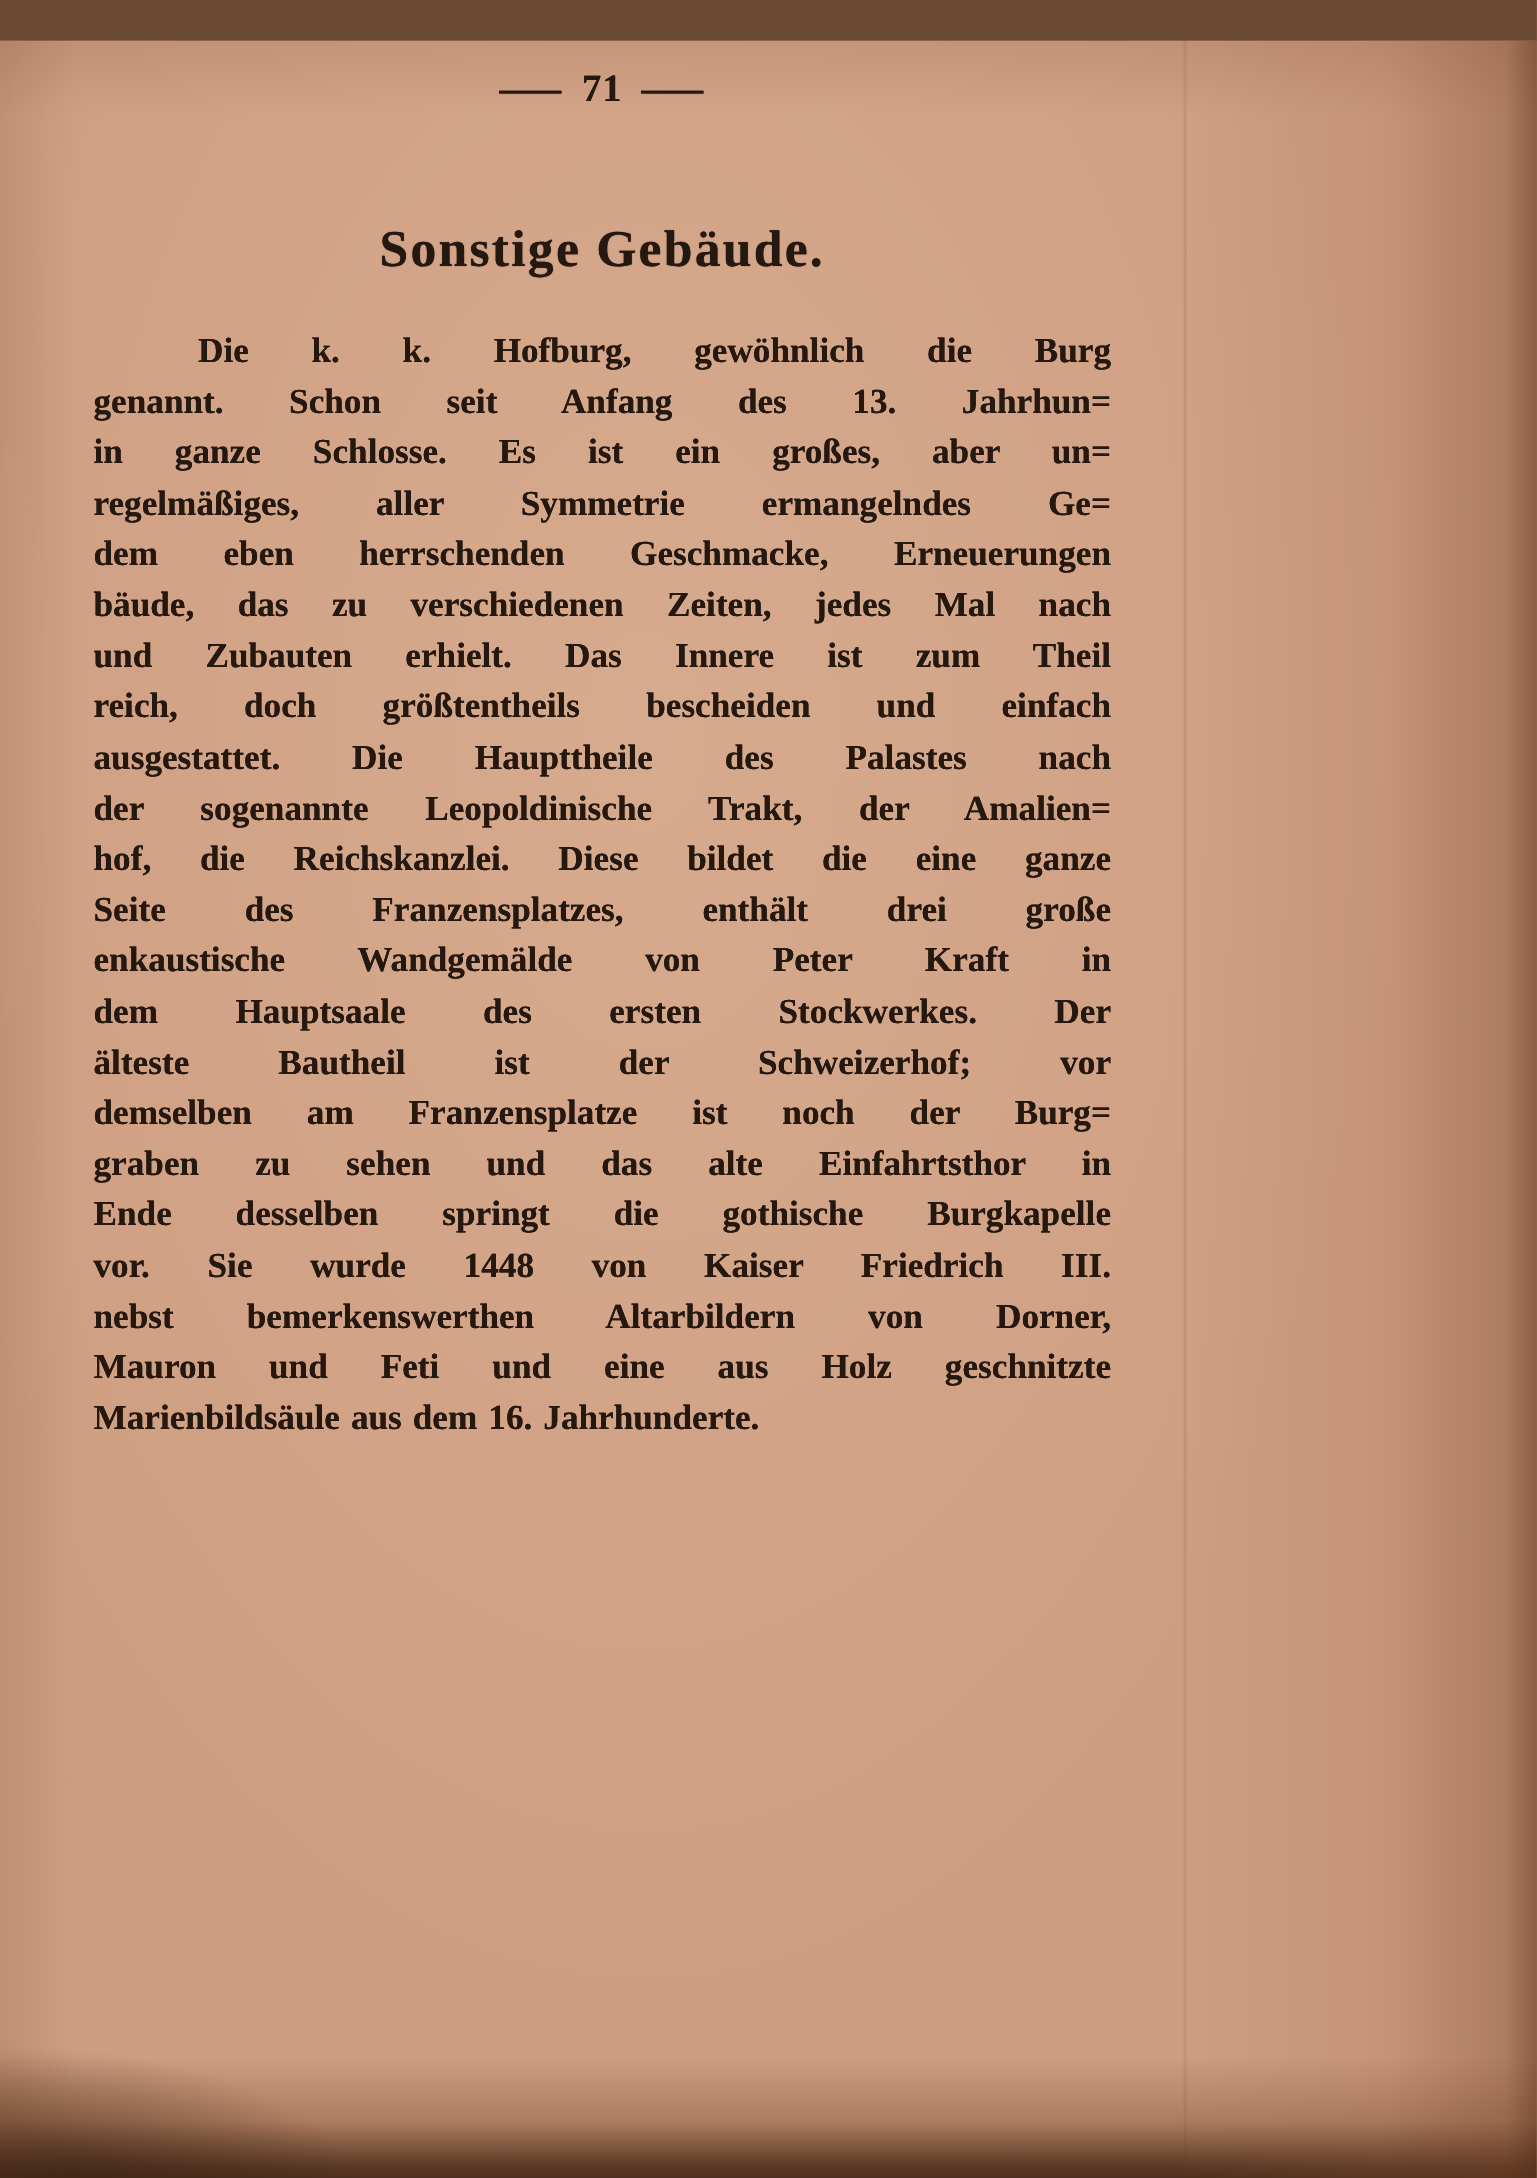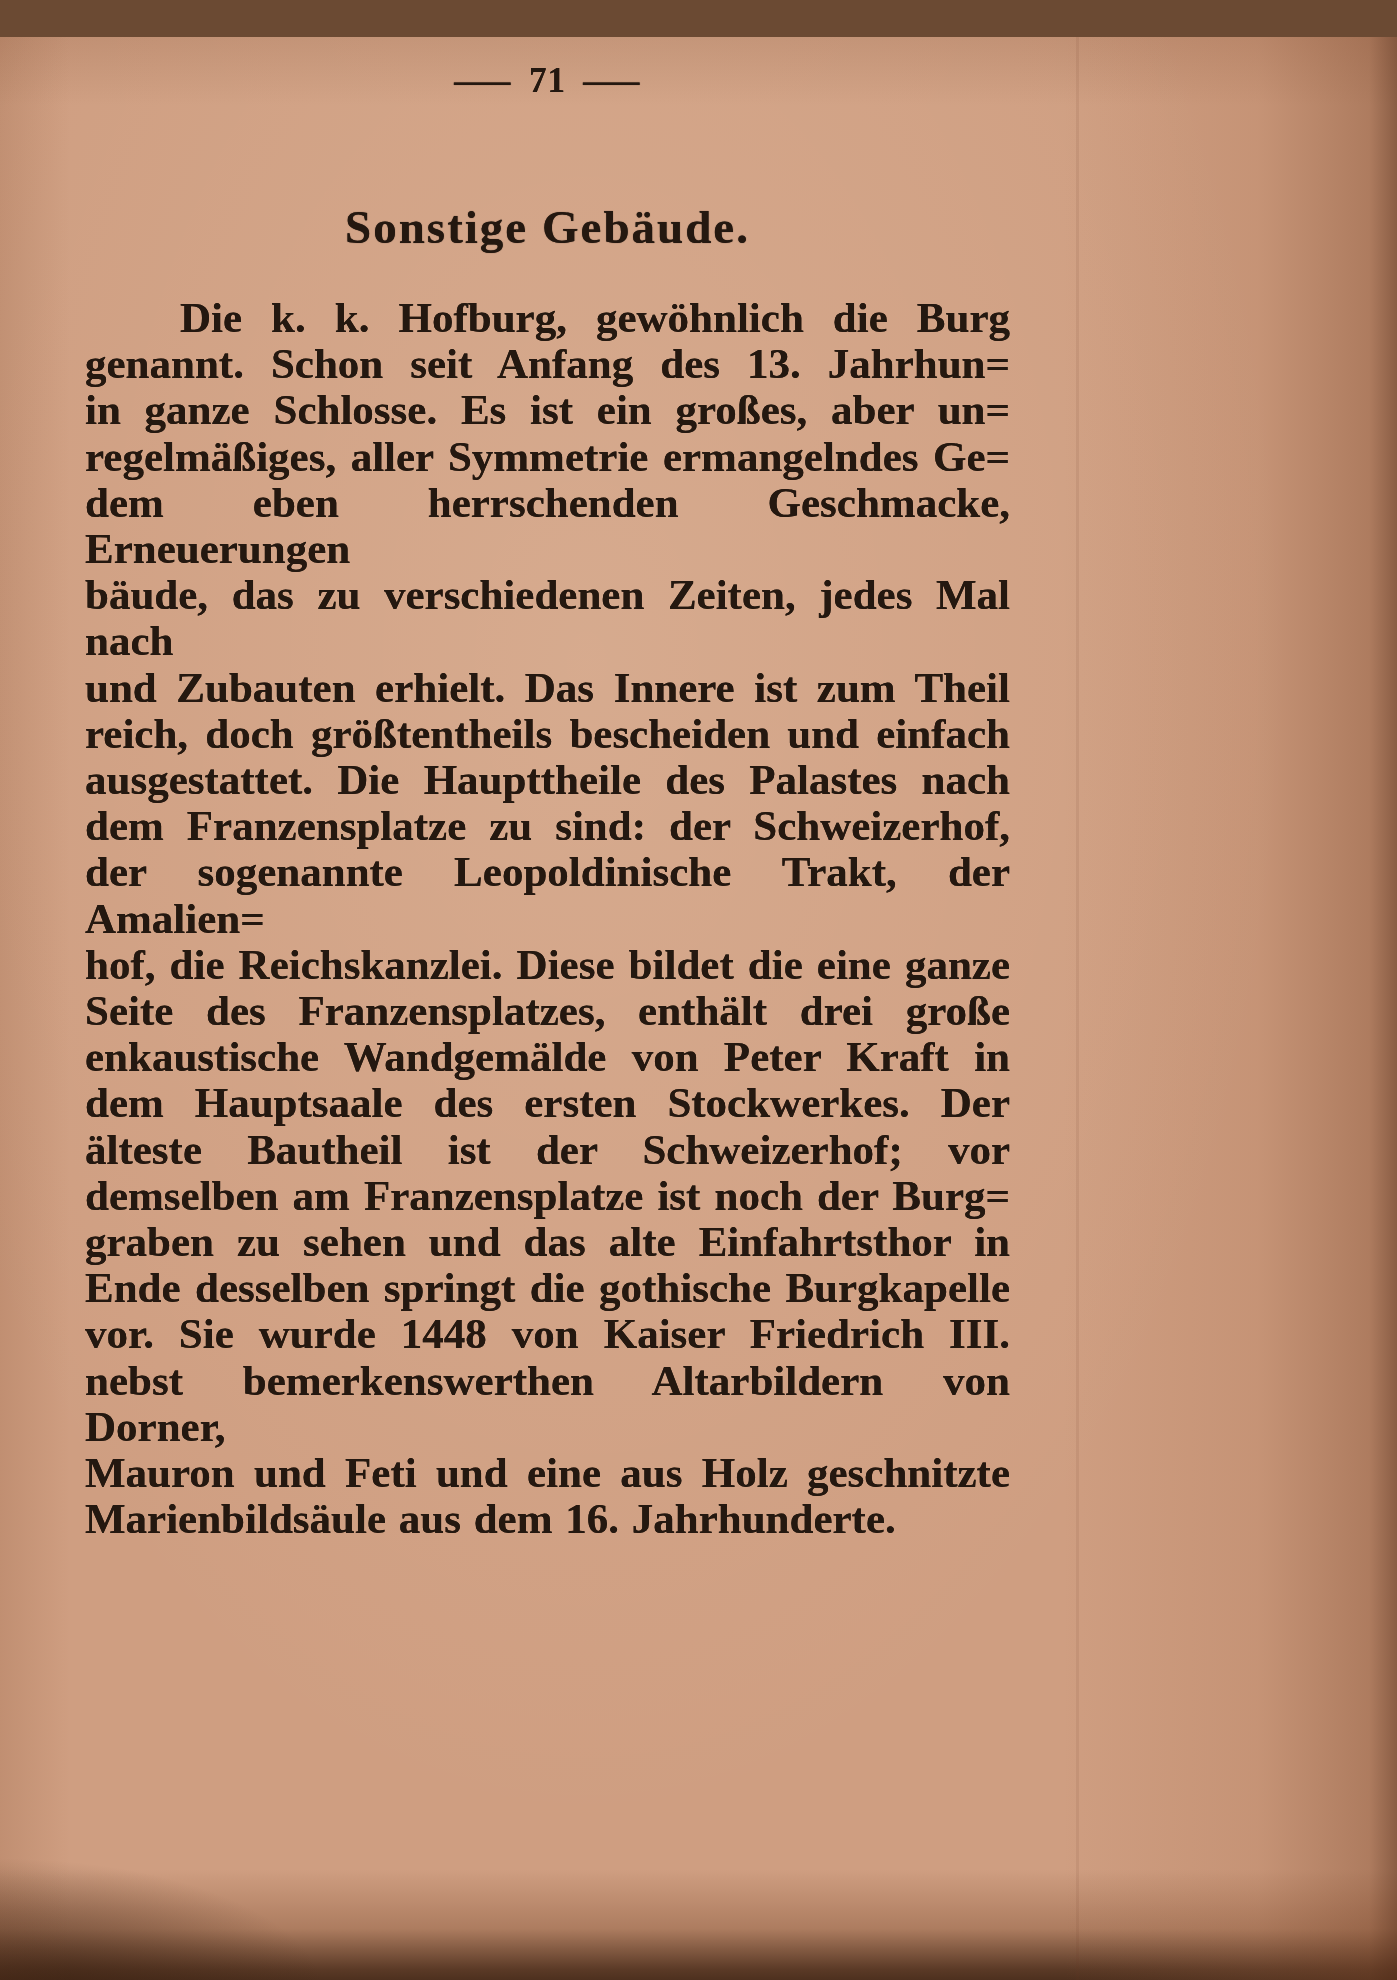--- a/index.html
+++ b/index.html
@@ -81,21 +81,21 @@
     letter-spacing: 2px;
     text-shadow: 0 0 0.8px #241810;
   }
   .body-text {
     position: absolute;
     top: 258px;
     left: 0;
     width: 100%;
   }
   .line {
-    font-size: 43px;
+    font-size: 32px;
     line-height: 46.2px;
     font-weight: 700;
     text-align: justify;
     text-align-last: justify;
     text-shadow: 0 0 0.6px #2a1c10;
     word-spacing: 2px;
   }
   .line.first {
     padding-left: 95px;
   }
@@ -120,21 +120,20 @@
     <div class="body-text">
         <div class="line first">Die k. k. Hofburg, gewöhnlich die Burg</div>
         <div class="line">genannt.  Schon seit Anfang des 13. Jahrhun=</div>
         <div class="line">in ganze Schlosse.  Es ist ein großes, aber un=</div>
         <div class="line">regelmäßiges, aller Symmetrie ermangelndes Ge=</div>
         <div class="line">dem eben herrschenden Geschmacke, Erneuerungen</div>
         <div class="line">bäude, das zu verschiedenen Zeiten, jedes Mal nach</div>
         <div class="line">und Zubauten erhielt.  Das Innere ist zum Theil</div>
         <div class="line">reich, doch größtentheils bescheiden und einfach</div>
         <div class="line">ausgestattet.  Die Haupttheile des Palastes nach</div>
-        <div class="line">dem Franzensplatze zu sind:  der Schweizerhof,</div>
         <div class="line">der sogenannte Leopoldinische Trakt, der Amalien=</div>
         <div class="line">hof, die Reichskanzlei.  Diese bildet die eine ganze</div>
         <div class="line">Seite des Franzensplatzes, enthält drei große</div>
         <div class="line">enkaustische Wandgemälde von Peter Kraft in</div>
         <div class="line">dem Hauptsaale des ersten Stockwerkes.  Der</div>
         <div class="line">älteste Bautheil ist der Schweizerhof; vor</div>
         <div class="line">demselben am Franzensplatze ist noch der Burg=</div>
         <div class="line">graben zu sehen und das alte Einfahrtsthor in</div>
         <div class="line">Ende desselben springt die gothische Burgkapelle</div>
         <div class="line">vor.  Sie wurde 1448 von Kaiser Friedrich III.</div>

